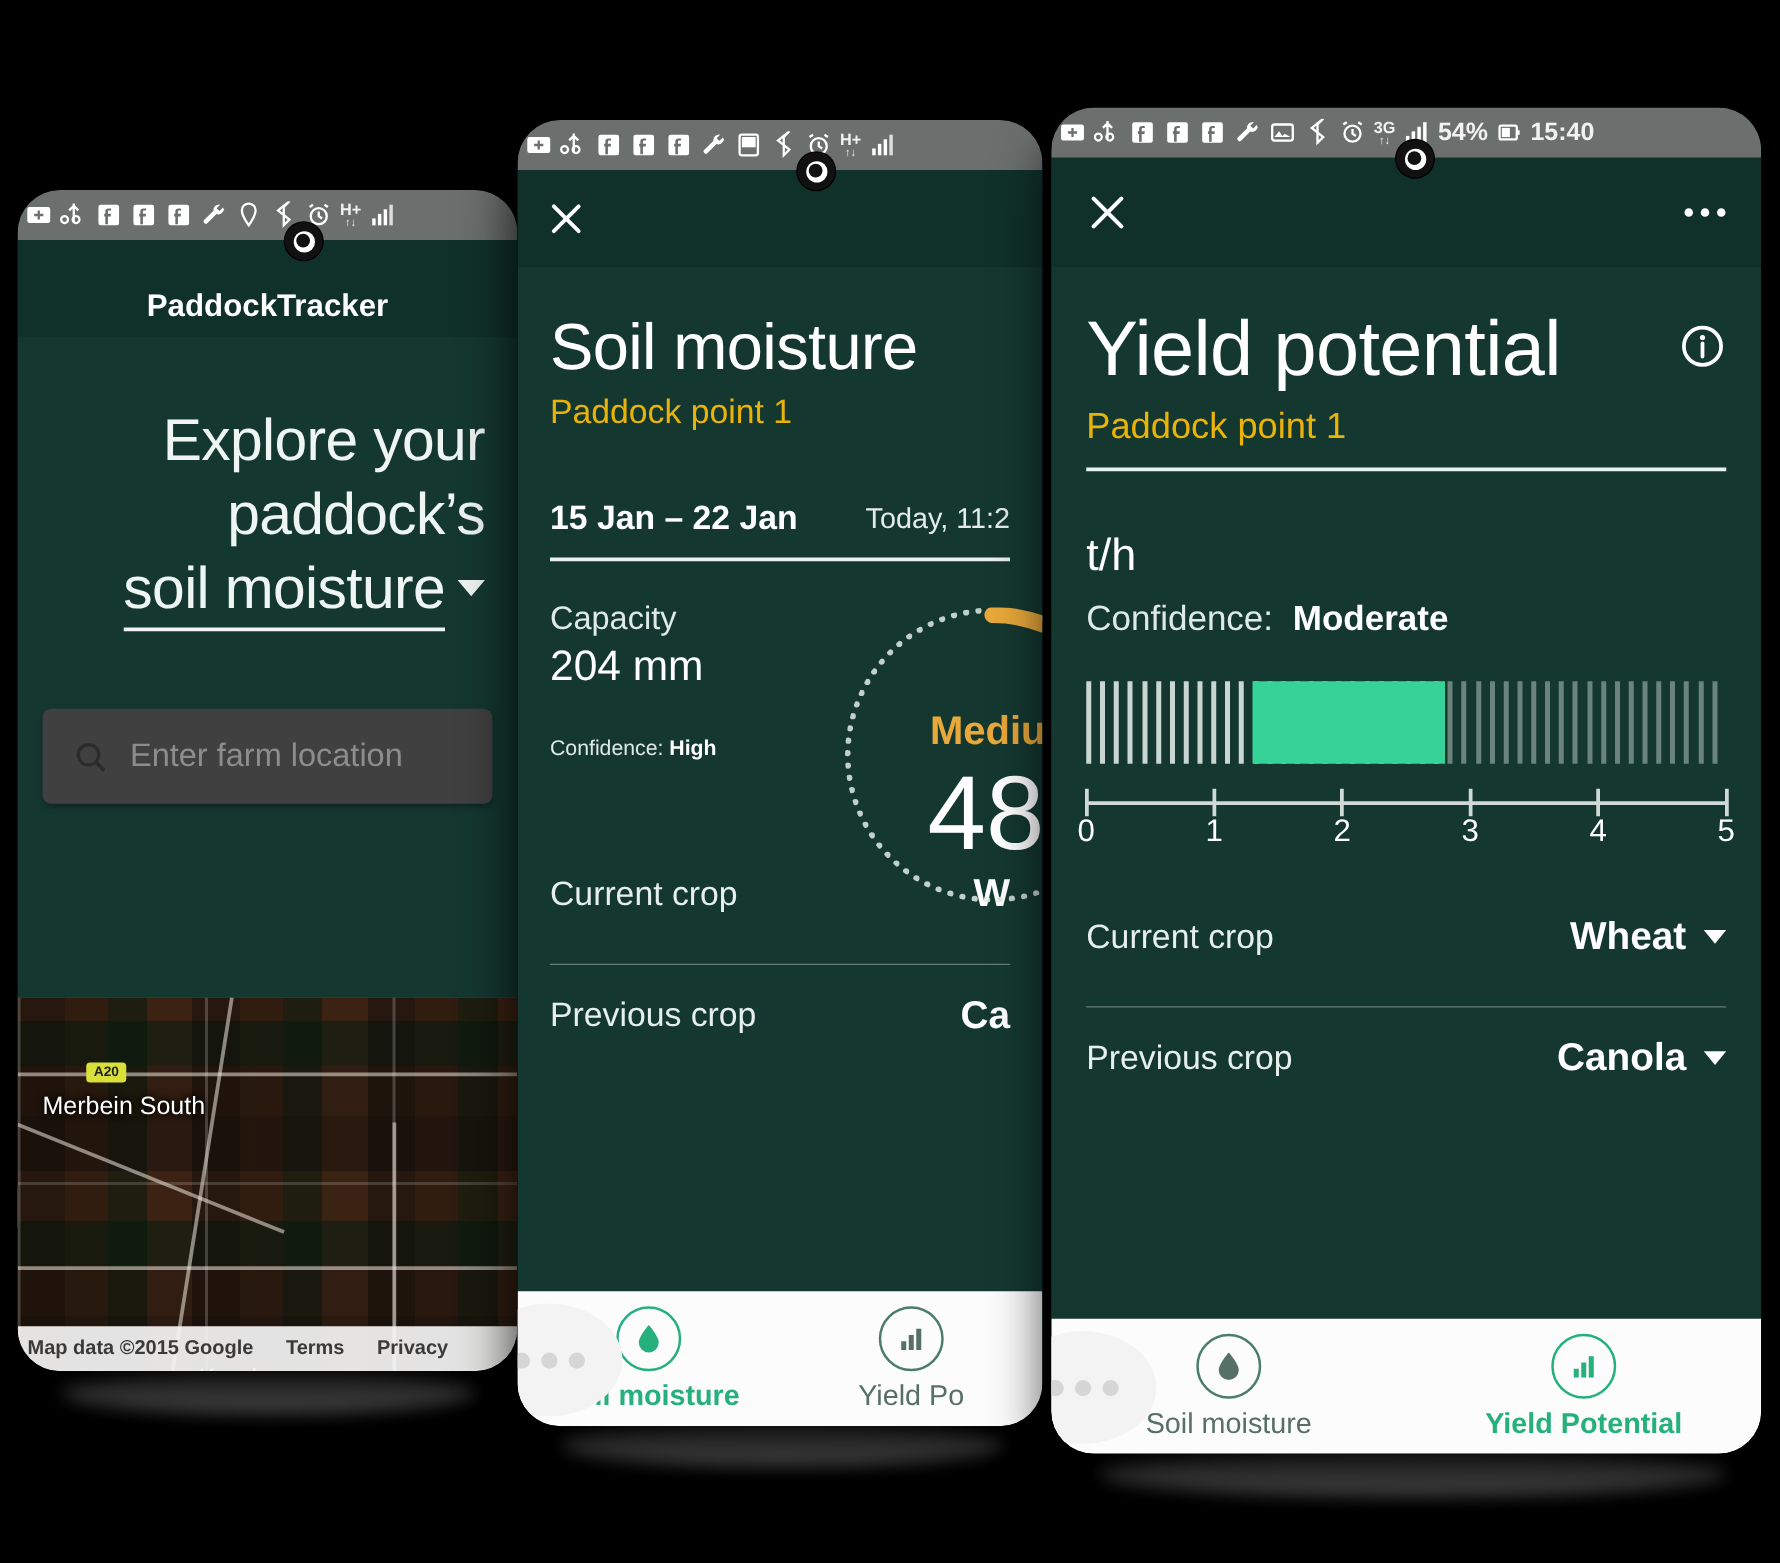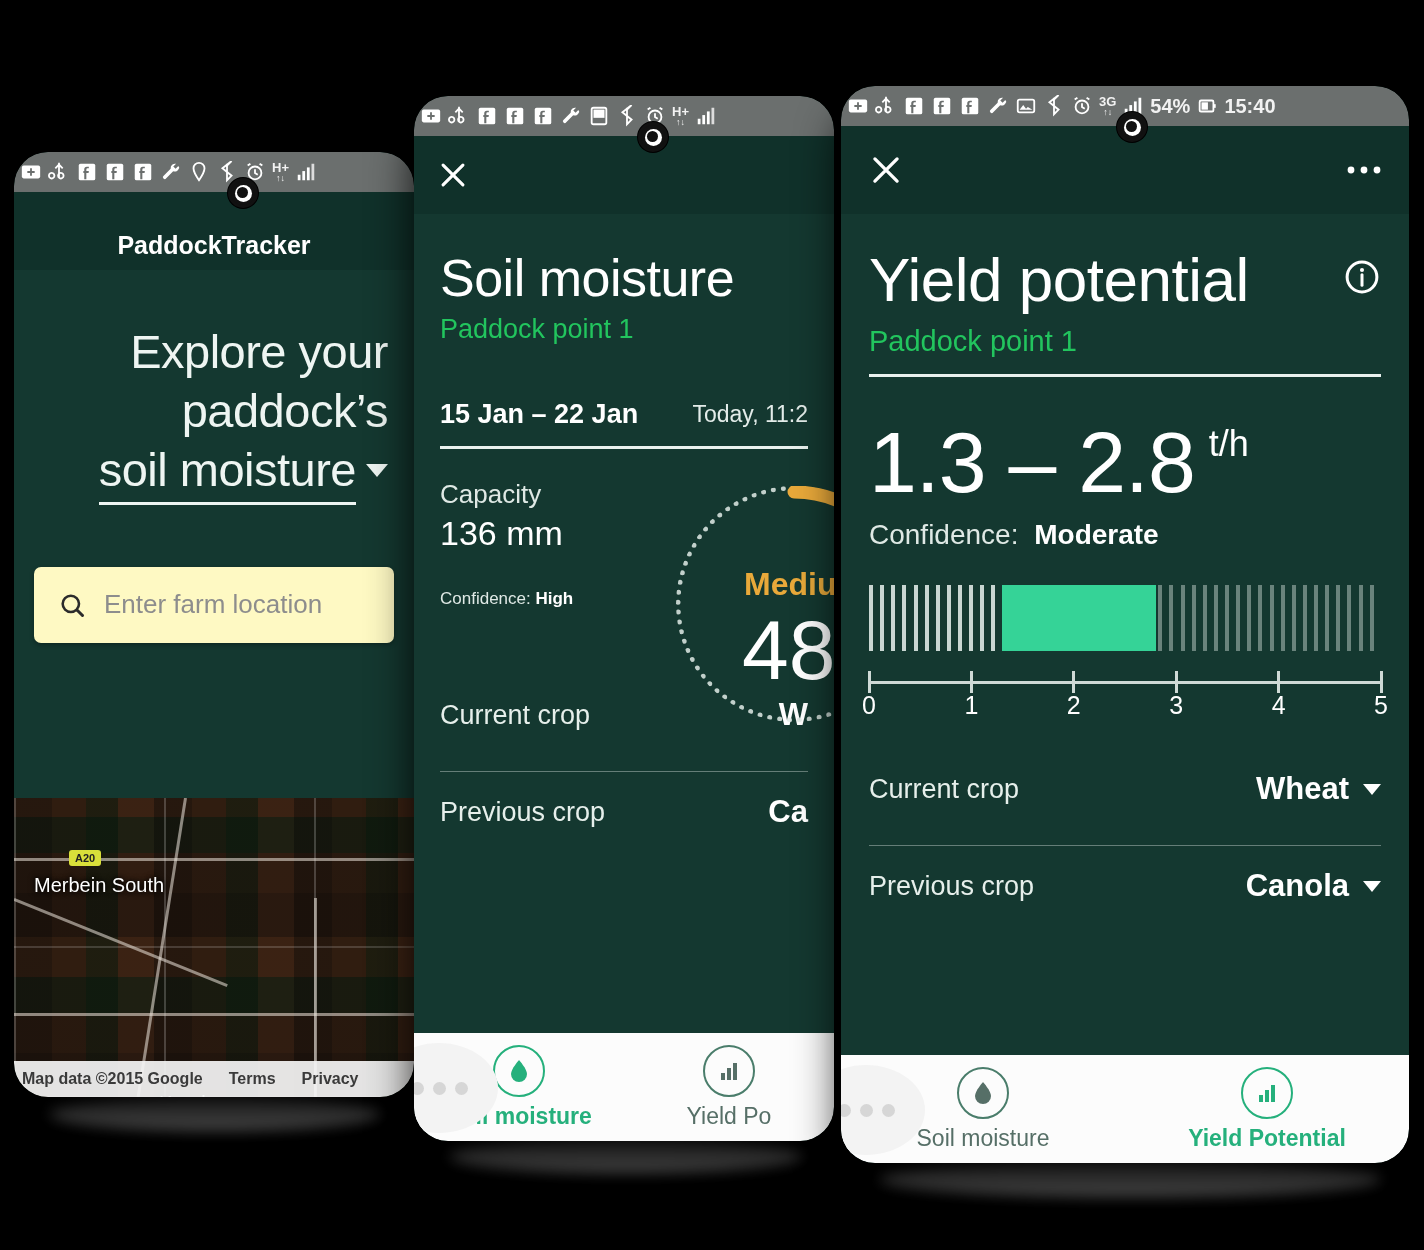--- a/index.html
+++ b/index.html
@@ -57,21 +57,21 @@
     color:#eef5f2; font-size:47px; line-height:1.26; font-weight:400;
     padding:52px 26px 0 26px; letter-spacing:-.5px;
   }
   #phone1 .headline .sel{
     display:inline-block; border-bottom:3px solid #eef5f2; padding-bottom:2px;
   }
   .caret-down{ display:inline-block; width:0;height:0;
     border-left:11px solid transparent;border-right:11px solid transparent;border-top:13px solid #eef5f2;
     vertical-align:middle; margin-left:10px; margin-bottom:8px;}
   .searchbox{
-    margin:62px 20px 0 20px; height:76px; background:#fef9c3; border-radius:7px;
+    margin:62px 20px 0 20px; height:76px; background:#404040; border-radius:7px;
     display:flex; align-items:center; padding:0 24px; gap:18px;
     box-shadow:0 2px 5px rgba(0,0,0,.3);
   }
   .searchbox .ph{ color:#8d8d8d; font-size:26px; }
   .map{
     position:absolute; left:0; right:0; bottom:0; height:299px;
     background:
       radial-gradient(ellipse 70px 45px at 8% 56%, rgba(250,248,245,.92) 0 58%, rgba(250,248,245,0) 60%),
       linear-gradient(122deg, rgba(255,255,255,.10) 0 1.2px, rgba(255,255,255,0) 1.2px) ,
       linear-gradient(#2e2b24,#2e2b24);
@@ -95,21 +95,21 @@
     padding:2px 6px; border-radius:3px;
   }
   .map .attrib{
     position:absolute; left:0; right:0; bottom:0; height:36px; background:rgba(245,245,245,.92);
     display:flex; align-items:center; gap:26px; padding-left:8px;
     color:#3a3a3a; font-size:16px; font-weight:700;
   }
 
   
   .hero-title{ color:#fff; font-size:52px; font-weight:400; letter-spacing:-.5px; }
-  .hero-sub{ color:#22c55e; font-size:27px; margin-top:6px; }
+  .hero-sub{ color:#eab308; font-size:27px; margin-top:6px; }
   .meta-row{ display:flex; align-items:center; justify-content:space-between; }
   .meta-left{ color:#fff; font-size:27px; font-weight:700; }
   .meta-right{ color:#e3ece9; font-size:23px; }
   .rule{ height:3px; background:#e9f1ee; margin-top:16px; }
   .rule.thin{ height:1px; background:rgba(233,241,238,.38); }
 
   .kv-label{ color:#dfe9e5; font-size:26px; }
   .kv-value{ color:#fff; font-size:34px; font-weight:400; margin-top:4px; }
   .conf{ color:#dfe9e5; font-size:17px; }
   .conf b{ color:#fff; font-weight:700; }
@@ -327,21 +327,21 @@
         <div class="gauge" style="left:262px;top:272px;width:236px;height:236px;"></div>
         <svg style="position:absolute;left:262px;top:272px;" width="236" height="236" viewBox="0 0 236 236">
           <path d="M118 6 a112 112 0 0 1 96 54" fill="none" stroke="#e9a93a" stroke-width="13" stroke-linecap="round"></path>
           <path d="M214 176 a112 112 0 0 1 -40 40" fill="none" stroke="#e9a93a" stroke-width="13" stroke-linecap="round"></path>
         </svg>
         <div class="gauge-label" style="left:330px;top:352px;font-size:32px;">Mediu</div>
         <div class="gauge-value" style="left:328px;top:388px;font-size:84px;">48</div>
 
         <div style="margin-top:30px;">
           <div class="kv-label">Capacity</div>
-          <div class="kv-value">136 mm</div>
+          <div class="kv-value">204 mm</div>
         </div>
         <div class="conf" style="margin-top:36px;">
           <span>Confidence:</span>
           <b>High</b>
         </div>
 
         <div style="margin-top:66px;">
           <div class="croprow">
             <span class="lab">Current crop</span>
             <span class="val">W</span>
@@ -466,21 +466,20 @@
                 <circle cx="12" cy="12" r="9.4" fill="none" stroke="#fff" stroke-width="1.9"></circle>
                 <circle cx="12" cy="7.6" r="1.3" fill="#fff"></circle>
                 <path d="M12 10.6v6.6" stroke="#fff" stroke-width="1.9" stroke-linecap="round"></path>
               </svg>
           </button>
         </div>
 
         <div class="rule"></div>
 
         <div style="margin-top:42px;display:flex;align-items:flex-start;gap:14px;">
-          <span style="color:#fff;font-size:86px;font-weight:300;line-height:1;letter-spacing:-1px;">1.3 – 2.8</span>
           <span style="color:#fff;font-size:36px;font-weight:300;margin-top:4px;">t/h</span>
         </div>
         <div class="conf" style="margin-top:14px;font-size:28px;">
           <span>Confidence:</span>
           <b style="margin-left:8px;">Moderate</b>
         </div>
 
         <div style="margin-top:34px;">
           <div class="yieldbar">
             <div class="ticks" id="yieldTicks">

